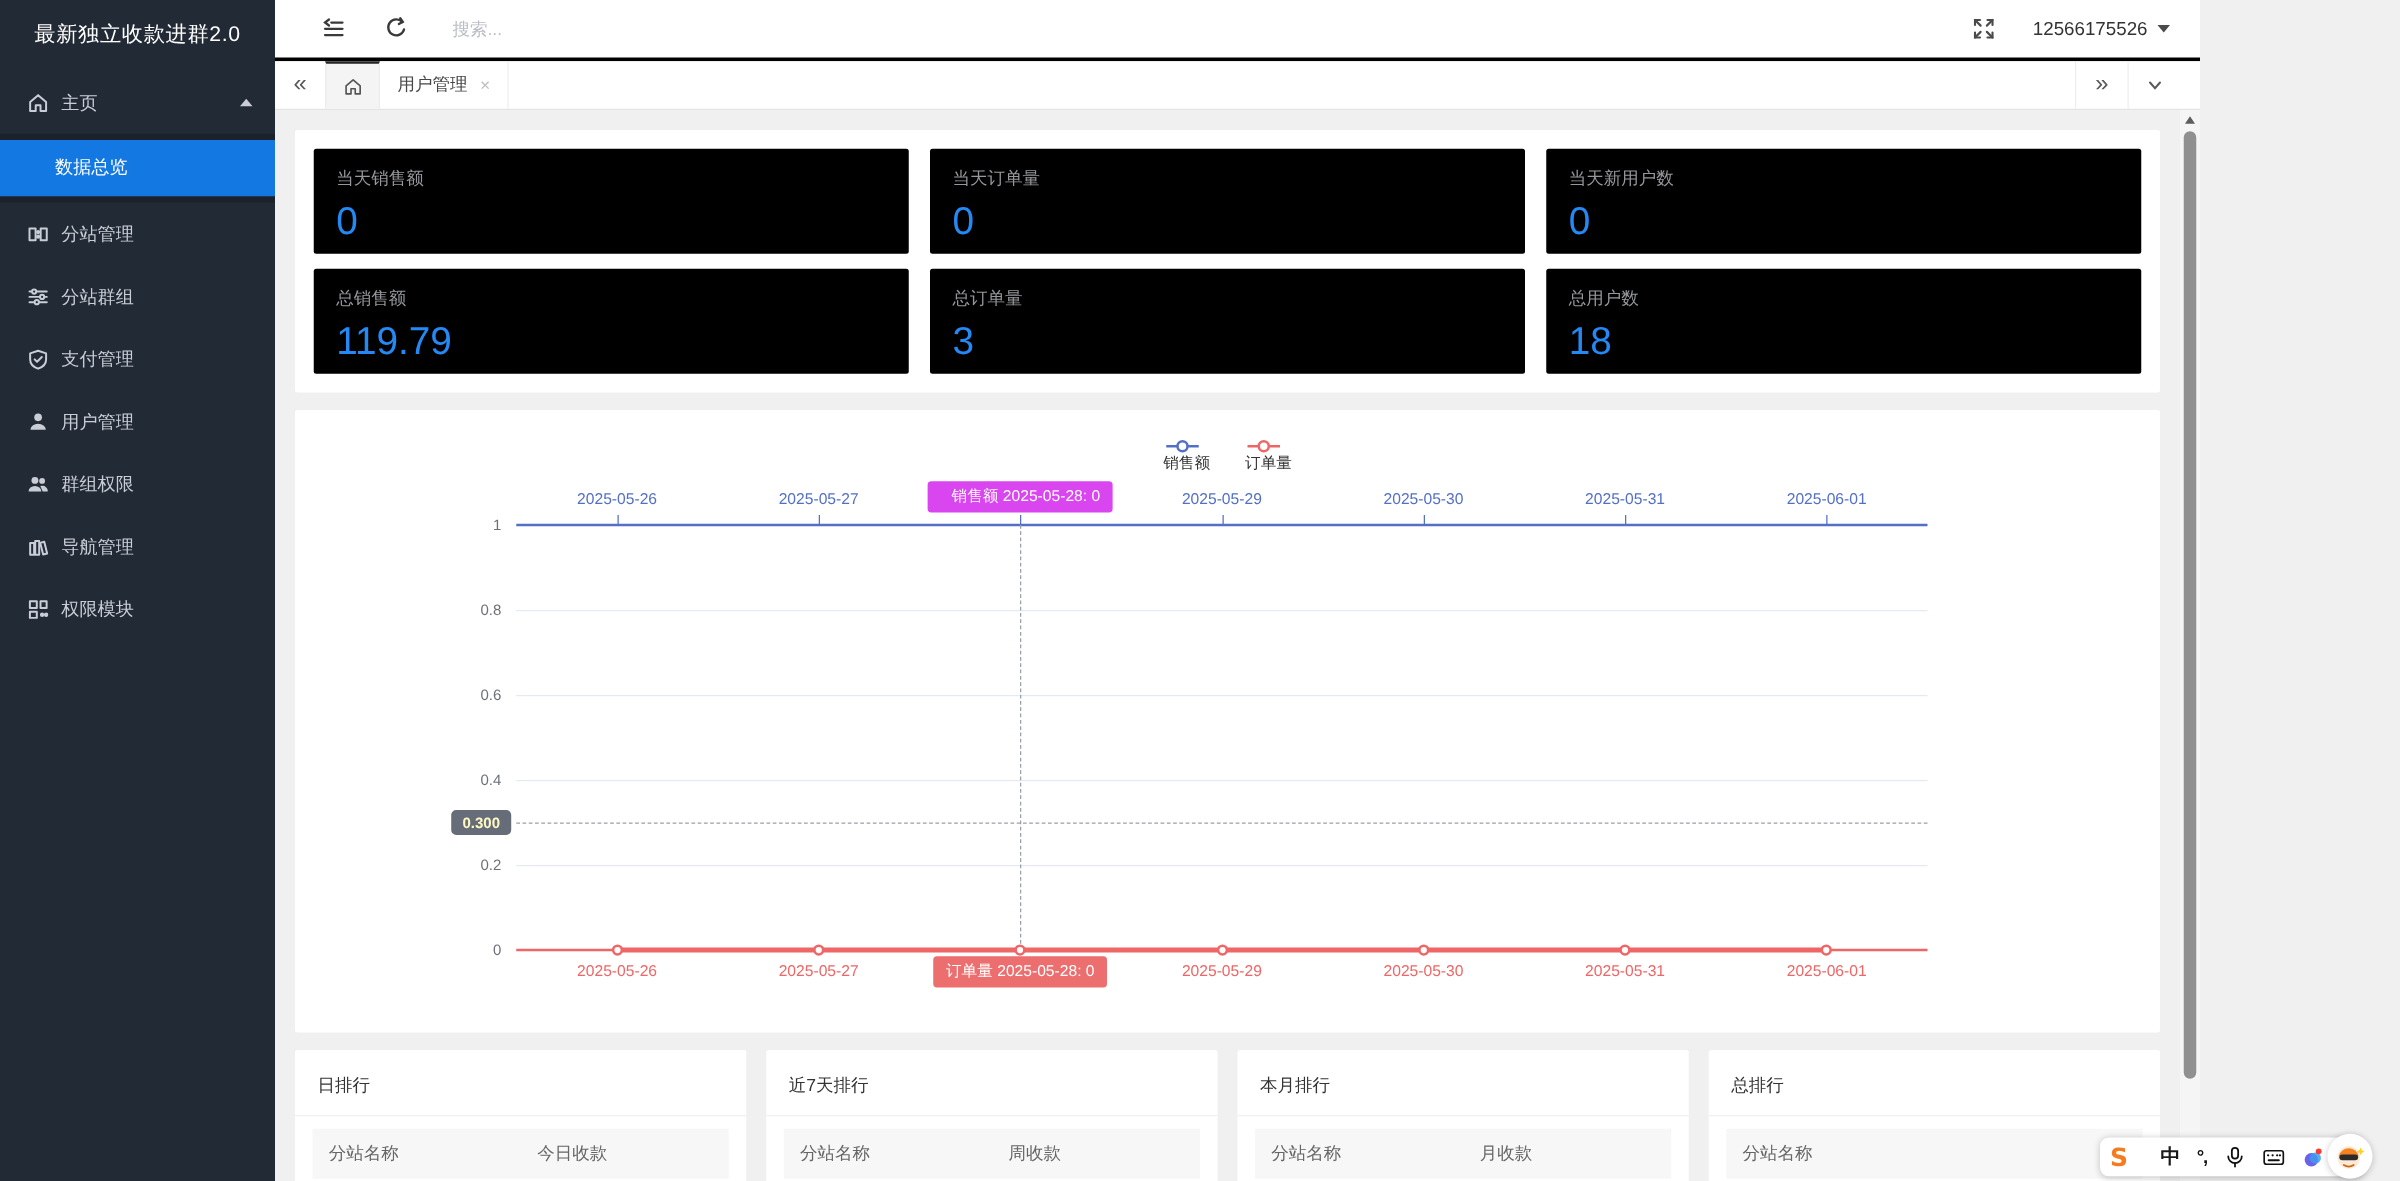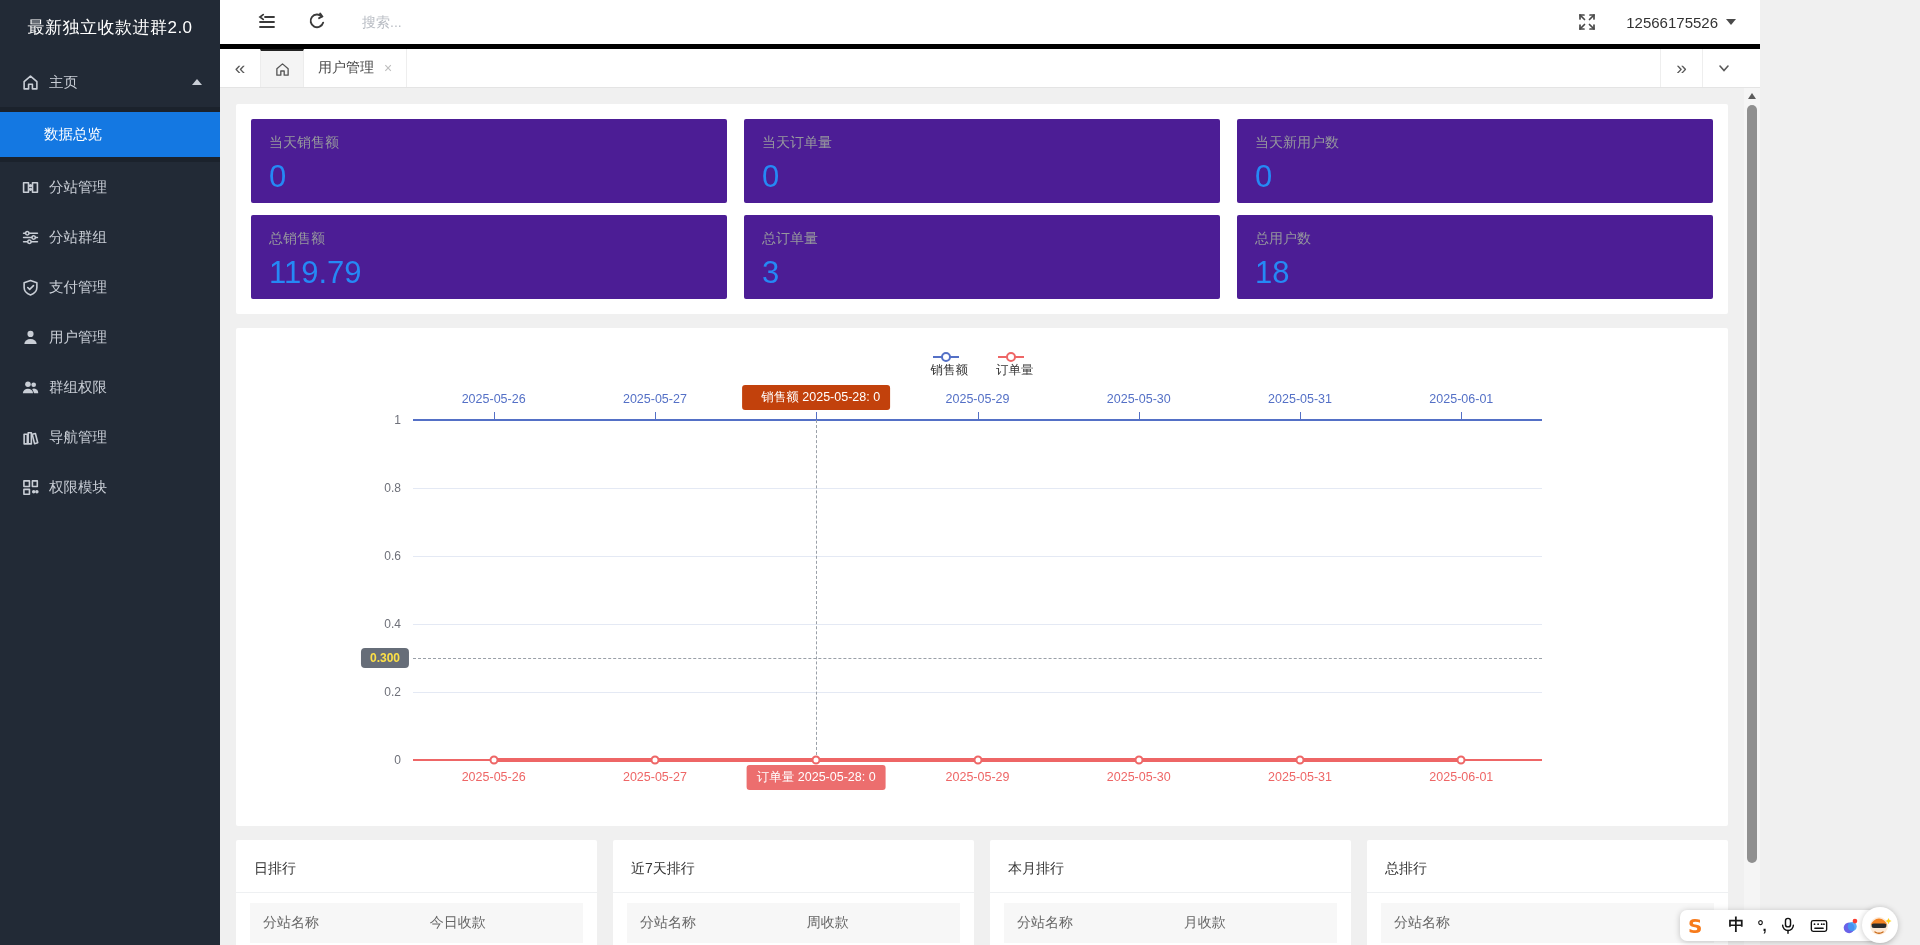--- a/index.html
+++ b/index.html
@@ -13,21 +13,21 @@
   .menu { list-style:none; margin-top:2px; }
   .menu-item { height:50px; display:flex; align-items:center; padding:0 18px 0 22px; color:#c9ced6; font-size:14.5px; cursor:pointer; }
   .menu-item .mi-icon { width:17px; height:17px; margin-right:10px; flex:0 0 17px; display:inline-flex; }
   .menu-item .mi-icon svg { width:17px; height:17px; }
   .menu-item .caret-up { margin-left:auto; width:0; height:0; border-left:5px solid transparent; border-right:5px solid transparent; border-bottom:6px solid #c9ced6; }
   .submenu { background:#1b222c; padding:5px 0; }
   .submenu-item { height:45px; line-height:45px; padding-left:44px; color:#d4d8df; font-size:14.5px; cursor:pointer; }
   .submenu-item.active { background:#1478e2; color:#fff; }
 
   
-  .navbar { position:absolute; left:220px; top:0; right:0; height:49px; background:#fff; display:flex; align-items:center; border-bottom:5px solid #000000; z-index:4; }
+  .navbar { position:absolute; left:220px; top:0; right:0; height:49px; background:#fff; display:flex; align-items:center; border-bottom:3px solid #000000; z-index:4; }
   .nav-ic { width:22px; height:22px; display:inline-flex; align-items:center; justify-content:center; cursor:pointer; }
   .nav-ic svg { width:20px; height:20px; }
   .shrink-btn { margin-left:36px; }
   .refresh-btn { margin-left:28px; }
   .search-input { margin-left:34px; border:none; outline:none; font-size:14px; color:#333; width:220px; background:transparent; font-family:inherit; }
   .search-input::placeholder { color:#b9bdc4; }
   .nav-right { margin-left:auto; display:flex; align-items:center; }
   .fullscreen-btn { margin-right:28px; }
   .user-box { display:flex; align-items:center; margin-right:24px; cursor:pointer; }
   .user-name { font-size:15px; color:#333; }
@@ -43,21 +43,21 @@
   .tab-right { margin-left:auto; display:flex; margin-right:16px; }
   .tab-right .tab-arrow { border-left:1px solid #eee; width:42px; }
   .tab-caret svg { width:14px; height:14px; }
 
   
   .content { position:absolute; left:220px; top:88px; right:16px; bottom:0; overflow:hidden; background:#f0f0f0; }
   .panel { background:#fff; border-radius:2px; }
 
   .stats-panel { margin:16px 16px 0; padding:15px; }
   .stats-grid { display:grid; grid-template-columns:repeat(3,1fr); gap:12px 17px; }
-  .stat-card { background:#4c1d95; height:84px; padding:15px 18px; border-radius:2px; }
+  .stat-card { background:#000000; height:84px; padding:15px 18px; border-radius:2px; }
   .stat-label { font-size:14px; color:#96989d; }
   .stat-value { font-size:31px; color:#2589f5; margin-top:7px; }
 
   .chart-panel { margin:14px 16px 0; height:498px; position:relative; }
   .legend { position:absolute; top:24px; left:0; right:0; display:flex; justify-content:center; gap:28px; }
   .legend-item { display:flex; align-items:center; cursor:pointer;flex-direction:column; }
   .legend-marker { position:relative; width:26px; height:10px; margin-right:7px; }
   .legend-marker .lm-line { position:absolute; left:0; right:0; top:4px; height:2px; }
   .legend-marker .lm-dot { position:absolute; left:8px; top:0; width:10px; height:10px; border-radius:50%; background:#fff; border:2px solid; }
   .legend-label { font-size:12.5px; color:#333; }
@@ -68,23 +68,23 @@
   .axis-bottom { position:absolute; left:0; right:0; top:339px; height:2px; background:#ee6666; }
   .y-label { position:absolute; left:-12px; transform:translate(-100%,-50%); font-size:12px; color:#6e7079; }
   .x-label-top { position:absolute; top:-28px; transform:translateX(-50%); font-size:12.5px; color:#5470c6; white-space:nowrap; }
   .x-label-bottom { position:absolute; top:calc(100% + 10px); transform:translateX(-50%); font-size:12.5px; color:#ee6666; white-space:nowrap; }
   .x-tick { position:absolute; top:-8px; width:1px; height:8px; background:#5470c6; }
   .series-line { position:absolute; top:338px; height:4px; background:#ee6666; border-radius:2px; z-index:1; }
   .dot { position:absolute; top:340px; width:9px; height:9px; border-radius:50%; background:#fff; border:2px solid #ee6666; transform:translate(-50%,-50%); z-index:2; }
   .cross-v { position:absolute; top:0; height:340px; border-left:1px dashed #9aa0a8; }
   .cross-h { position:absolute; left:0; right:0; border-top:1px dashed #9aa0a8; }
   .ptr-label { position:absolute; transform:translateX(-50%); color:#fff; font-size:12.5px; padding:4px 10px; border-radius:3px; white-space:nowrap; z-index:3; }
-  .ptr-top { top:-35px; background:#c2410c;padding-left:19px; }
+  .ptr-top { top:-35px; background:#d946ef;padding-left:19px; }
   .ptr-bottom { top:calc(100% + 5px); background:#ec6e6e; }
-  .ptr-y { left:-4px; transform:translate(-100%,-50%); background:#666d78; padding:3px 9px; font-weight:bold; font-size:12px; border-radius:4px; z-index:3; position:absolute; color:#fde047; }
+  .ptr-y { left:-4px; transform:translate(-100%,-50%); background:#666d78; padding:3px 9px; font-weight:bold; font-size:12px; border-radius:4px; z-index:3; position:absolute; color:#fef9c3; }
 
   .rank-row { display:flex; gap:16px; margin:14px 16px 0; }
   .rank-panel { flex:1; height:170px; overflow:hidden; }
   .rank-title { padding:20px 18px 14px; font-size:14px; color:#333; border-bottom:1px solid #eef0f2; }
   .rank-header { position:relative; margin:10px 14px 0; height:40px; background:#f7f7f7; display:flex; align-items:center; font-size:14px; color:#666; }
   .rank-col1 { padding-left:13px; }
   .rank-col2 { position:absolute; left:54%; }
 
   
   .scrollbar { position:absolute; right:0; top:88px; bottom:0; width:16px; background:#f5f5f5; z-index:6; }

